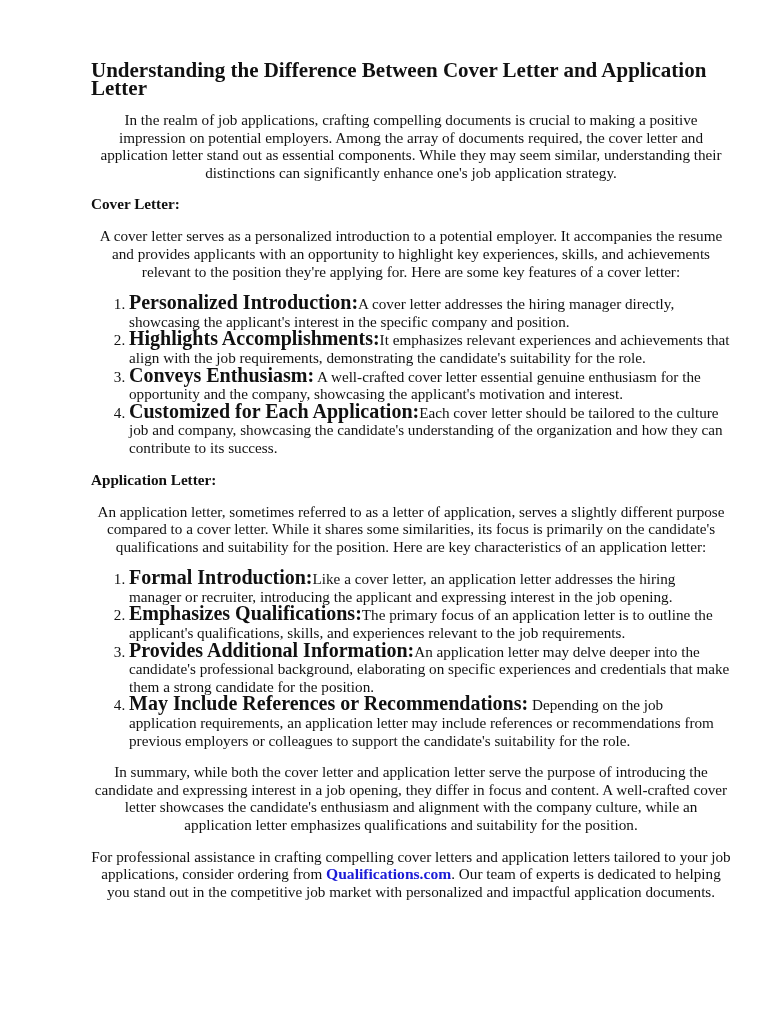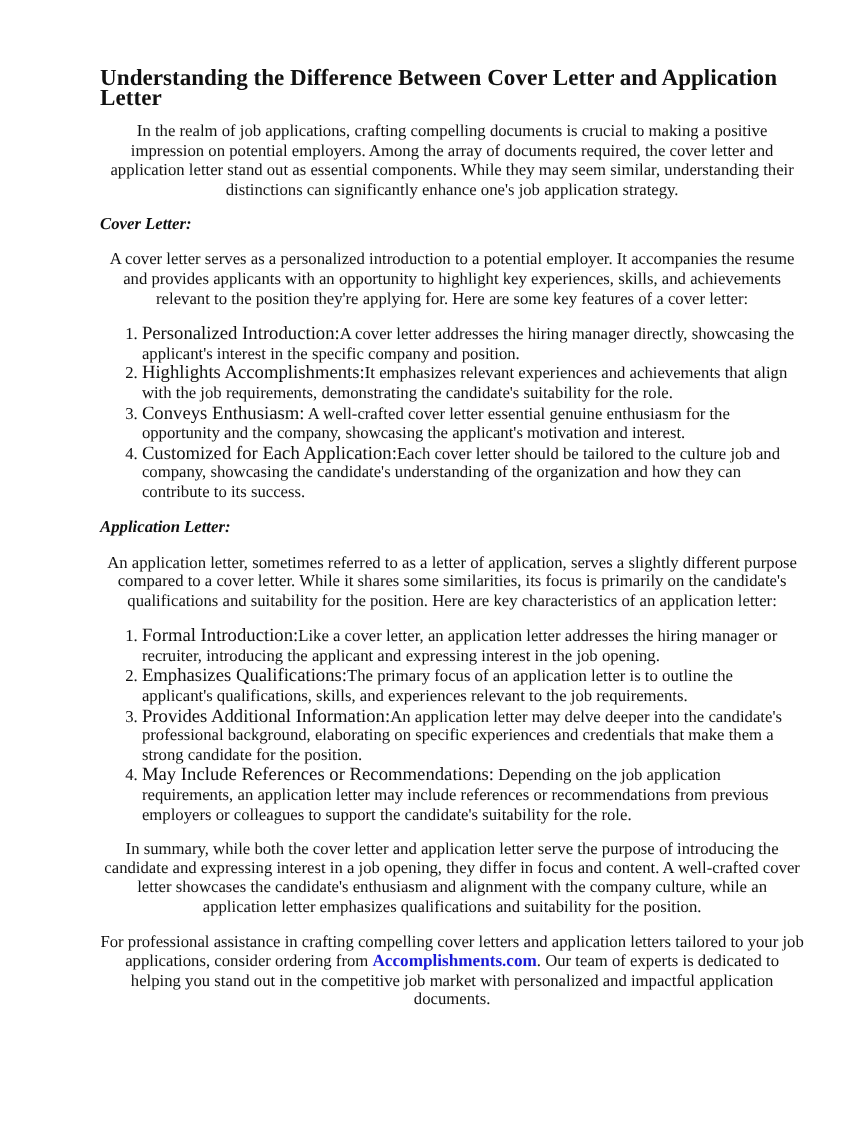--- a/index.html
+++ b/index.html
@@ -30,36 +30,35 @@
       line-height: 18px;
     }
     .para {
       margin: 0 0 14px 0;
       text-align: center;
     }
     .section-heading {
       font-weight: bold;
       margin: 0 0 14px 0;
       line-height: 18px;
-      font-style: italic;
     }
     ol.features {
       margin: 0 0 14px 0;
       padding-left: 38px;
     }
     ol.features li {
       margin: 0;
       padding-left: 0;
     }
     ol.features li::marker {
       font-weight: normal;
     }
     .term {
-      font-weight: normal;
-      font-size: 17px;
+      font-weight: bold;
+      font-size: 20px;
     }
     .link {
       color: #1a1ad6;
       font-weight: bold;
       font-size: 15.6px;
       text-decoration: none;
       cursor: pointer;
     }
   </style>
 </head>
@@ -103,14 +102,14 @@
     <li>
       <span class="term">Provides Additional Information:</span><span>An application letter may delve deeper into the candidate's professional background, elaborating on specific experiences and credentials that make them a strong candidate for the position.</span>
     </li>
     <li>
       <span class="term">May Include References or Recommendations:</span><span> Depending on the job application requirements, an application letter may include references or recommendations from previous employers or colleagues to support the candidate's suitability for the role.</span>
     </li>
   </ol>
 
   <p class="para">In summary, while both the cover letter and application letter serve the purpose of introducing the candidate and expressing interest in a job opening, they differ in focus and content. A well-crafted cover letter showcases the candidate's enthusiasm and alignment with the company culture, while an application letter emphasizes qualifications and suitability for the position.</p>
 
-  <p class="para"><span>For professional assistance in crafting compelling cover letters and application letters tailored to your job applications, consider ordering from </span><a class="link">Accomplishments.com</a><span>. Our team of experts is dedicated to helping you stand out in the competitive job market with personalized and impactful application documents.</span></p>
+  <p class="para"><span>For professional assistance in crafting compelling cover letters and application letters tailored to your job applications, consider ordering from </span><a class="link">Qualifications.com</a><span>. Our team of experts is dedicated to helping you stand out in the competitive job market with personalized and impactful application documents.</span></p>
 </div>
 
 </body></html>

